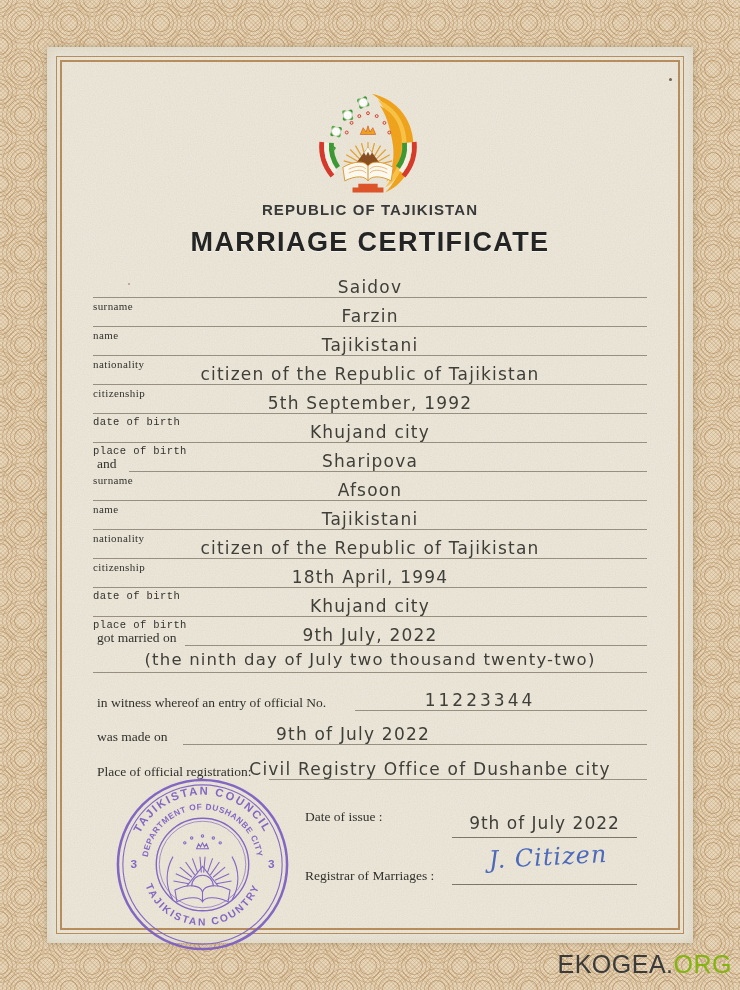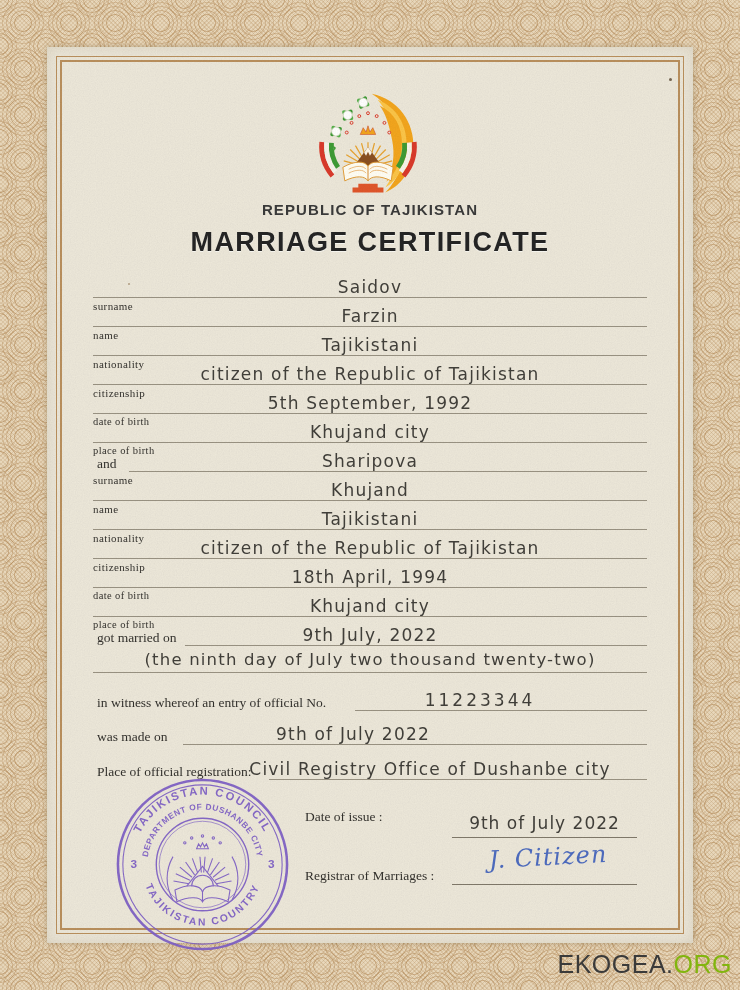--- a/index.html
+++ b/index.html
@@ -51,21 +51,21 @@
   .row .line{position:absolute;top:22px;left:0;right:0;height:1px;background:rgba(118,110,94,.7);}
   .row .value{
     position:absolute;left:0;right:0;top:2px;text-align:center;line-height:20px;
     font-family:"DejaVu Sans",sans-serif;font-size:17px;letter-spacing:1.2px;color:#413f3a;
     white-space:nowrap;
   }
   .row .flabel{
     position:absolute;top:25px;left:0;right:0;text-align:left;
     font-family:"Liberation Serif",serif;font-size:11px;color:#33312d;letter-spacing:.4px;
   }
-  .row .flabel.sans{font-family:Liberation Serif, serif;font-size:10.5px;}
+  .row .flabel.sans{font-family:Liberation Mono, monospace;font-size:10.5px;}
   .row .prefix{
     position:absolute;left:4px;top:7px;line-height:16px;
     font-family:"Liberation Serif",serif;font-size:13.5px;color:#33312d;white-space:nowrap;
   }
   .row.stmt .line{top:27px;}
   .row.stmt .value{top:5px;font-size:16.5px;}
 
   
   .issue-label{
     position:absolute;font-family:"Liberation Serif",serif;font-size:13.5px;color:#33312d;white-space:nowrap;
@@ -225,21 +225,21 @@
     </div>
 
     <div class="row" style="top:449px">
       <span class="prefix">and</span>
       <div class="line" style="left:36px"></div>
       <div class="value">Sharipova</div>
       <div class="flabel">surname</div>
     </div>
     <div class="row" style="top:478px">
       <div class="line"></div>
-      <div class="value">Khujand</div>
+      <div class="value">Afsoon</div>
       <div class="flabel">name</div>
     </div>
     <div class="row" style="top:507px">
       <div class="line"></div>
       <div class="value">Tajikistani</div>
       <div class="flabel">nationality</div>
     </div>
     <div class="row" style="top:536px">
       <div class="line"></div>
       <div class="value">citizen of the Republic of Tajikistan</div>

